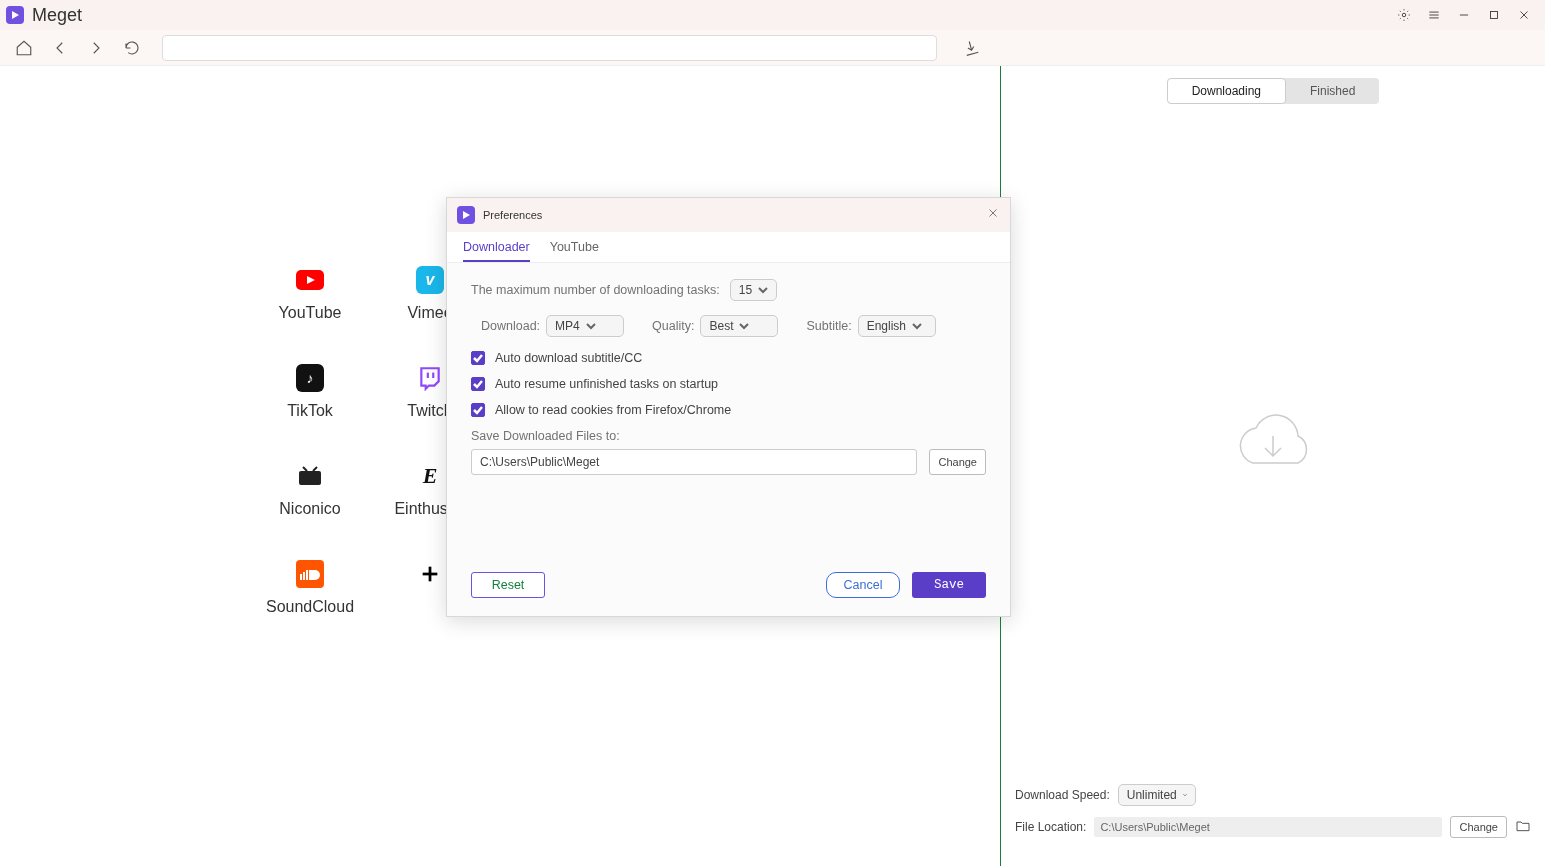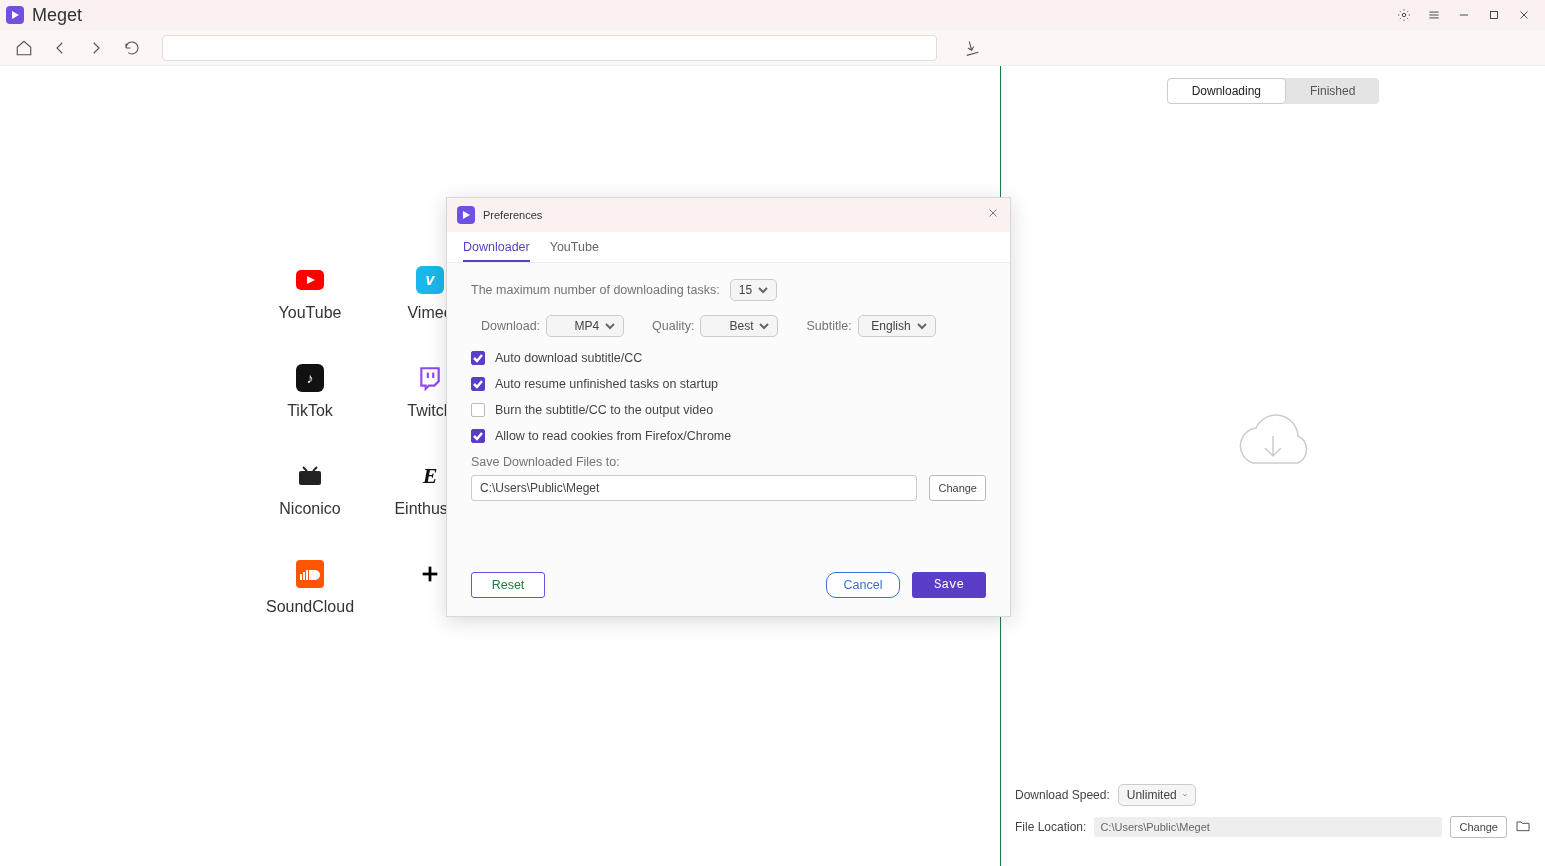--- a/index.html
+++ b/index.html
@@ -62,21 +62,21 @@
 #prefs-header .close svg { width: 14px; height: 14px; stroke: #666; fill: none; stroke-width: 1.5; }
 
 #prefs-tabs { display: flex; gap: 20px; padding: 0 16px; border-bottom: 1px solid #eee; background: #fff; }
 .ptab { padding: 8px 0 6px; font-size: 12.5px; color: #666; cursor: pointer; border-bottom: 2px solid transparent; }
 .ptab.active { color: #5a3ec8; border-bottom-color: #5a3ec8; }
 
 #prefs-body { flex: 1; padding: 16px 24px 12px; font-size: 12.5px; color: #444; overflow: hidden; }
 #prefs-body .line { display: flex; align-items: center; margin-bottom: 14px; gap: 10px; flex-wrap: wrap; }
 #prefs-body .label { color: #737373; }
 .select-fake.sm { height: 22px; min-width: 70px; }
-.select-fake.wide { min-width: 78px; justify-content: flex-end; }
+.select-fake.wide { min-width: 78px; }
 #oneclick-row { display: flex; align-items: center; gap: 28px; margin: 4px 0 14px 10px; flex-wrap: nowrap; }
 #oneclick-row .sub { display: flex; align-items: center; gap: 6px; }
 .chkline { display: flex; align-items: center; gap: 10px; margin-bottom: 12px; }
 .chk { width: 14px; height: 14px; border: 1.5px solid #5a3ec8; border-radius: 2px; display: flex; align-items: center; justify-content: center; cursor: pointer; background: #fff; }
 .chk.checked { background: #5a3ec8; }
 .chk.checked svg { width: 10px; height: 10px; stroke: #fff; fill: none; stroke-width: 2.5; }
 .chk.unchecked { border-color: #bbb; }
 .savepath-row { display: flex; gap: 12px; margin-top: 4px; }
 .savepath-row input { flex: 1; height: 26px; border: 1px solid #ccc; border-radius: 3px; padding: 0 8px; font-size: 12px; color: #444; background: #fff; }
 .btn { height: 26px; border-radius: 3px; padding: 0 16px; font-size: 12.5px; cursor: pointer; display: flex; align-items: center; justify-content: center; border: 1px solid transparent; }
@@ -343,24 +343,20 @@
     </div>
     <div class="chkline">
       <div class="chk checked">
           <svg viewBox="0 0 10 10">
             <path d="M1 5l3 3 5-6"></path>
           </svg>
         </div>
       <span>Auto resume unfinished tasks on startup</span>
     </div>
     <div class="chkline">
-      <div class="chk unchecked"></div>
-      <span>Burn the subtitle/CC to the output video</span>
-    </div>
-    <div class="chkline">
       <div class="chk checked">
           <svg viewBox="0 0 10 10">
             <path d="M1 5l3 3 5-6"></path>
           </svg>
         </div>
       <span>Allow to read cookies from Firefox/Chrome</span>
     </div>
 
     <div class="label" style="margin-top:4px;margin-bottom:6px">Save Downloaded Files to:</div>
     <div class="savepath-row">

